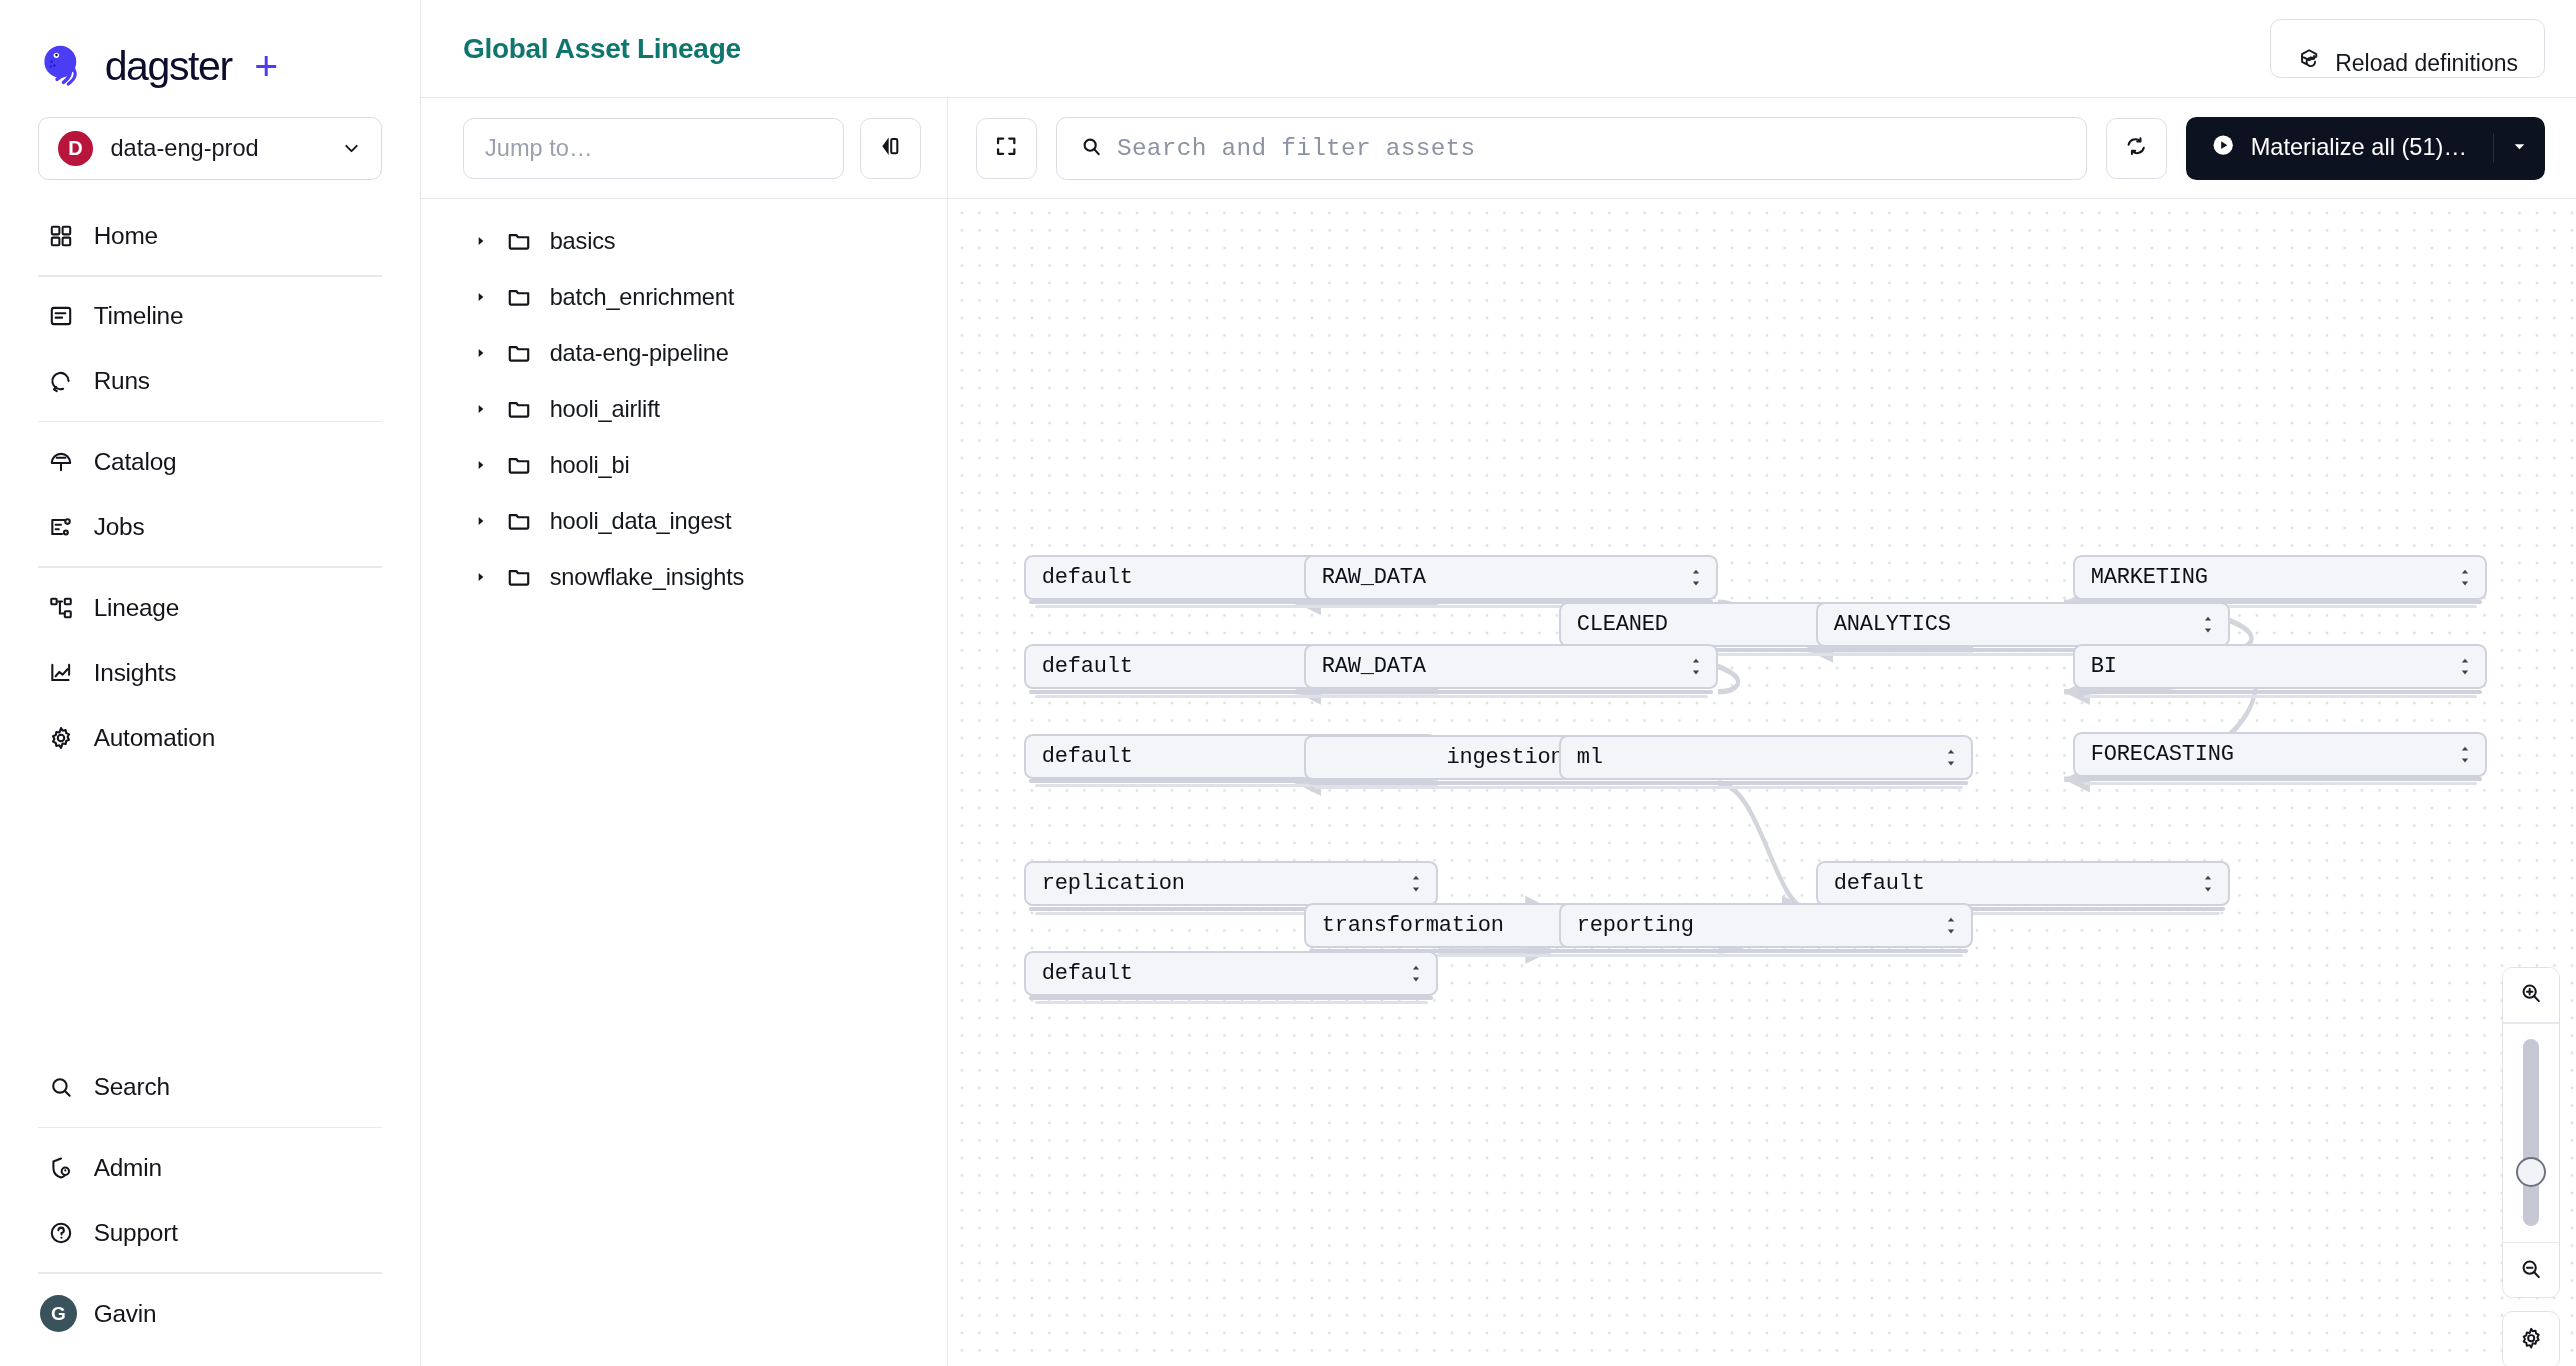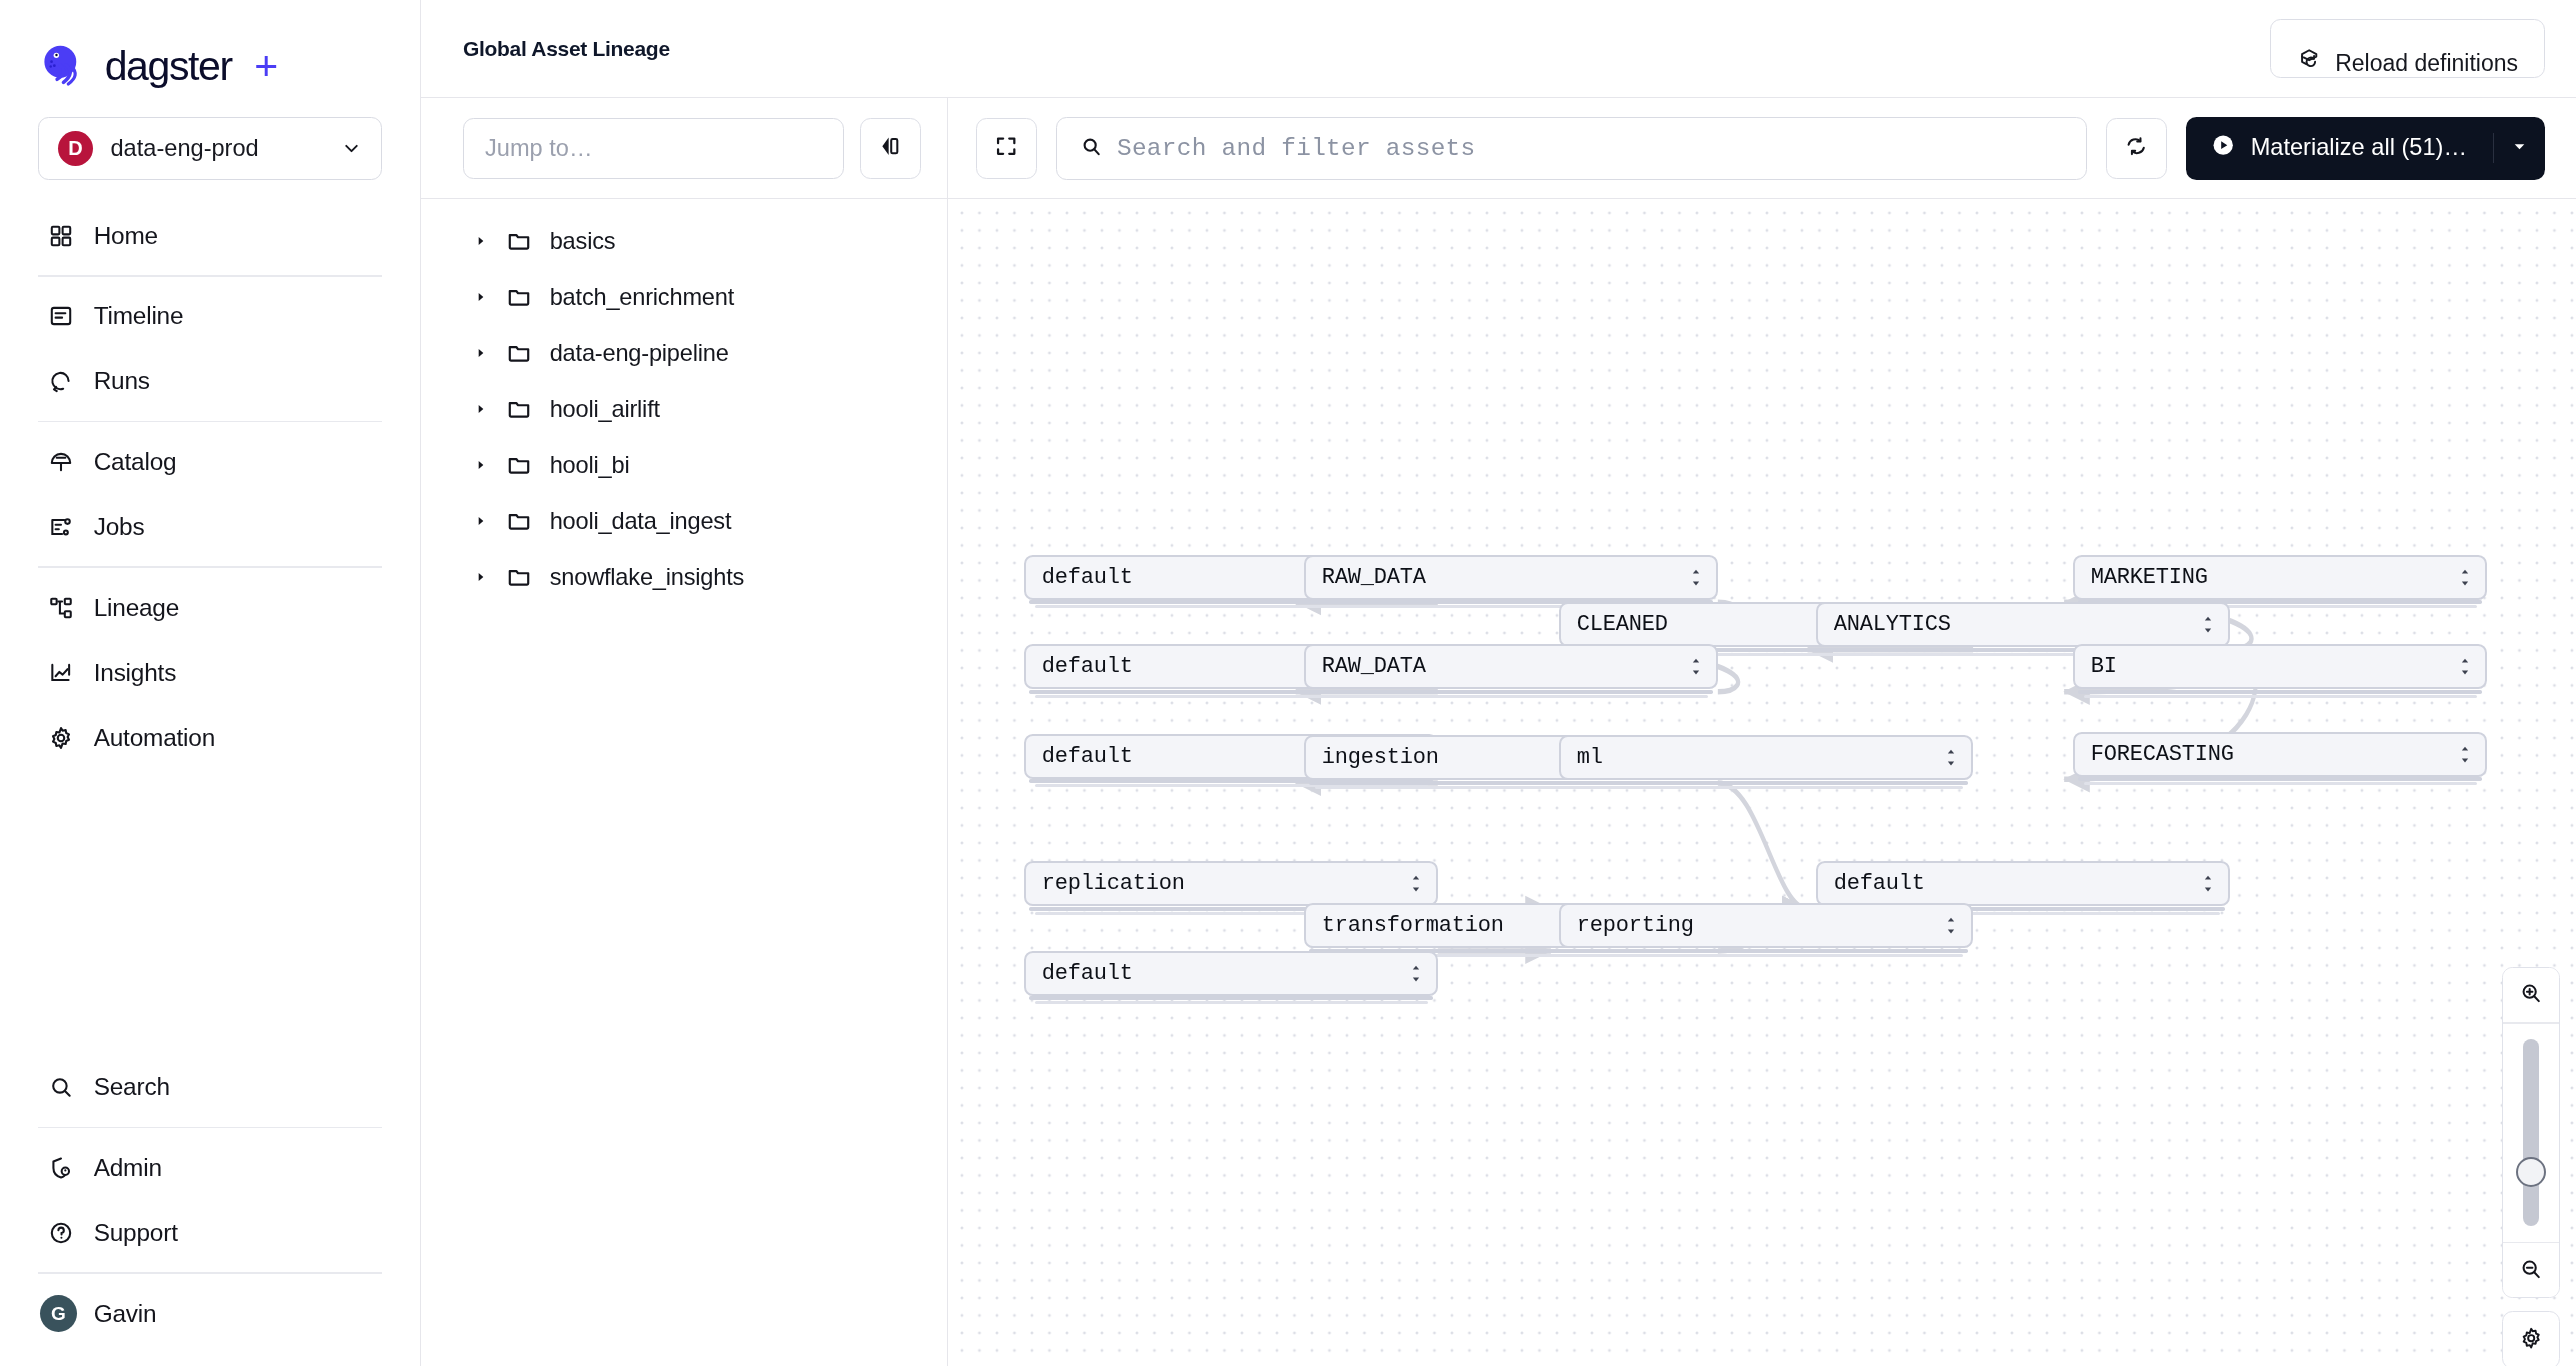--- a/index.html
+++ b/index.html
@@ -74,21 +74,21 @@
   
   .main { flex: 1 1 auto; display: flex; flex-direction: column; min-width: 0; position: relative; }
 
   .topbar {
     height: 98px; flex: 0 0 98px;
     border-bottom: 1.7px solid #e6e6eb;
     display: flex; align-items: center;
     padding: 0 31px 0 42px;
     background: #fff;
   }
-  .page-title { font-size: 21px; font-weight: 700; color: #0f172a; letter-spacing: -0.3px; }
+  .page-title { font-size: 28px; font-weight: 700; color: #0f766e; letter-spacing: -0.3px; }
   .topbar-spacer { flex: 1 1 auto; }
   .btn-outline {
     display: flex; align-items: flex-end; gap: 14px;
     height: 59px; padding: 0 26px;
     border: 1.7px solid #dcdee6; border-radius: 10.5px;
     background: #fff; cursor: pointer;
     font-size: 23px; color: #16181f;
   }
 
   .toolbar {
@@ -729,21 +729,21 @@
                 <svg viewBox="0 0 12 20" width="14" height="21">
                   <path d="M6 2.5l3 3.6H3z" fill="#3c414f"></path>
                   <path d="M6 17.5l3-3.6H3z" fill="#3c414f"></path>
                 </svg>
               </span>
             </div>
             <div class="node-stack" style="left: 76px; top: 580px; width: 414px;">
               <div class="l1"></div>
               <div class="l2"></div>
             </div>
-            <div class="node" style="left: 356px; top: 536px; width: 414px;">
+            <div class="node" style="left: 356px; top: 536px; width: 414px; text-align: center;">
               <span class="node-label">ingestion</span>
               <span class="node-caret">
                 <svg viewBox="0 0 12 20" width="14" height="21">
                   <path d="M6 2.5l3 3.6H3z" fill="#3c414f"></path>
                   <path d="M6 17.5l3-3.6H3z" fill="#3c414f"></path>
                 </svg>
               </span>
             </div>
             <div class="node-stack" style="left: 356px; top: 582px; width: 414px;">
               <div class="l1"></div>

